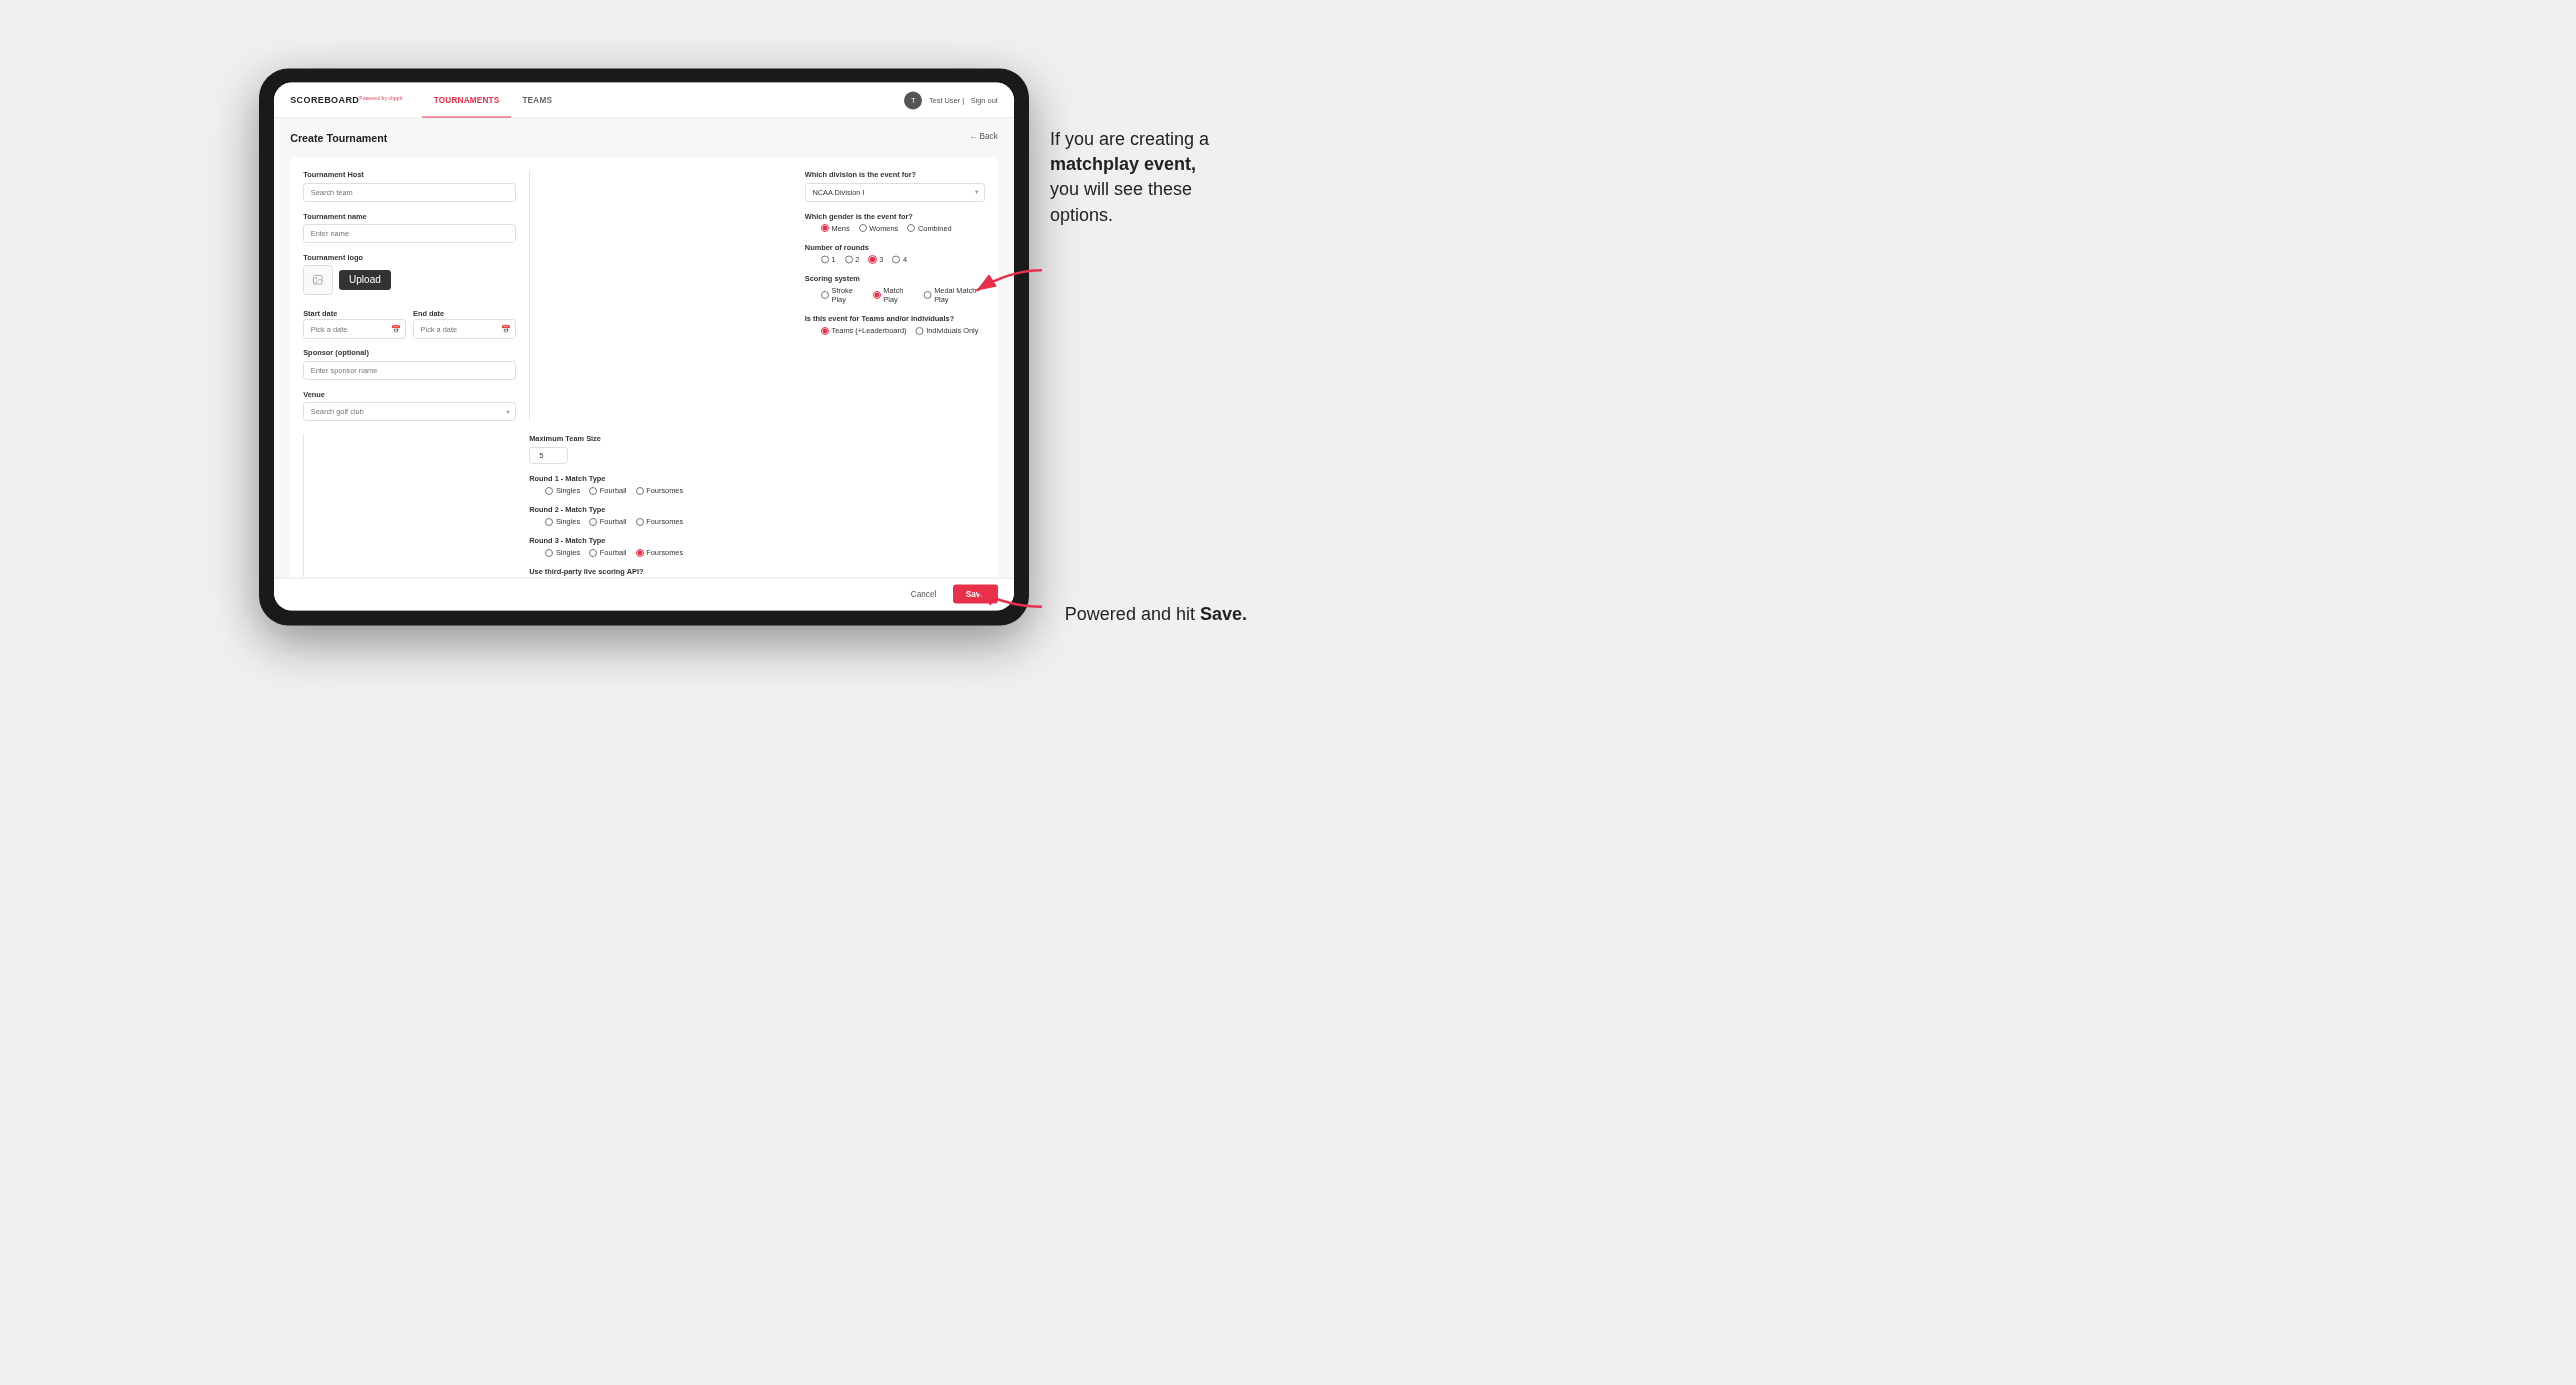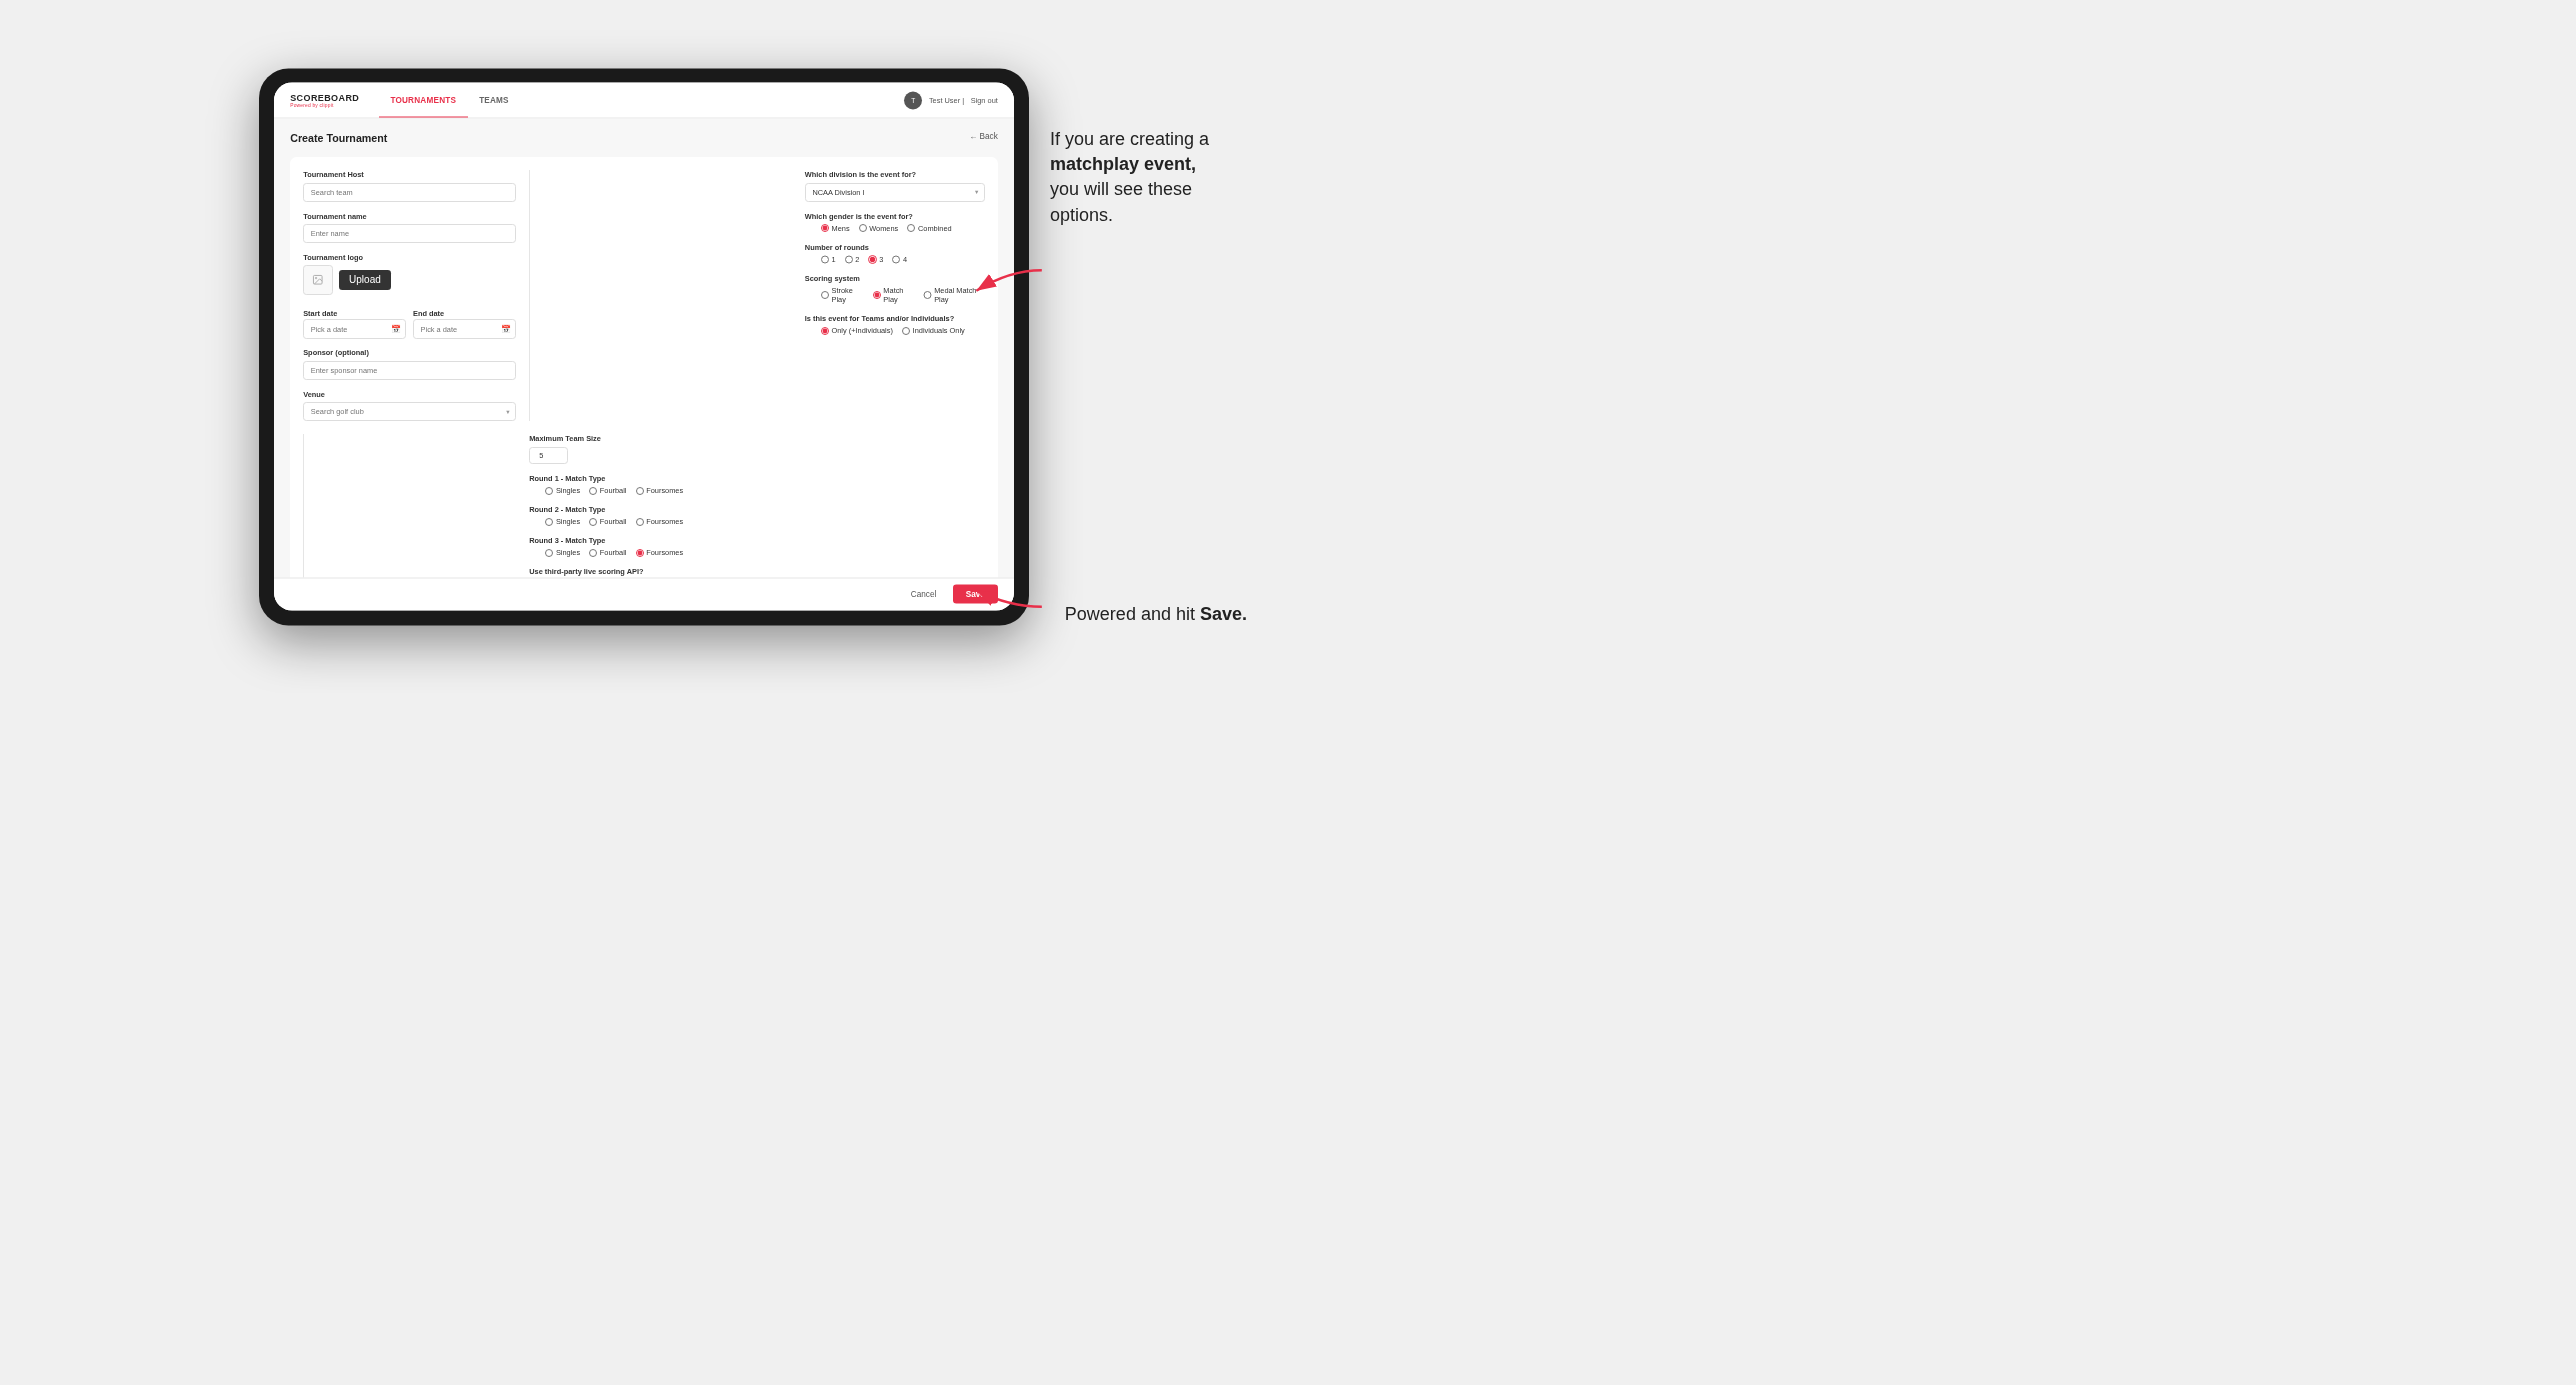--- a/index.html
+++ b/index.html
@@ -42,21 +42,20 @@
       align-items: center;
       background: #fff;
       border-bottom: 0.8px solid #e5e5e5;
       padding: 0 16.4px;
       height: 36px;
       flex-shrink: 0;
     }
 
     .nav-logo {
       display: flex;
-      flex-direction: column;
       margin-right: 19.7px;
     }
 
     .nav-logo-title {
       font-size: 9px;
       font-weight: 800;
       color: #222;
       letter-spacing: 0.4px;
       line-height: 1;
     }
@@ -567,21 +566,21 @@
                       <input type="radio" name="scoring" id="medal" style="">
                       <label for="medal">Medal Match Play</label>
                     </div>
                   </div>
                 </div>
                 <div class="form-group">
                   <label class="form-label">Is this event for Teams and/or Individuals?</label>
                   <div class="radio-group">
                     <div class="radio-item">
                       <input type="radio" name="teams" id="teams" checked="" style="">
-                      <label for="teams">Only (+Individuals)</label>
+                      <label for="teams">Teams (+Leaderboard)</label>
                     </div>
                     <div class="radio-item">
                       <input type="radio" name="teams" id="individuals" style="">
                       <label for="individuals">Individuals Only</label>
                     </div>
                   </div>
                 </div>
               </div>
 
               <div class="col-divider"></div>

